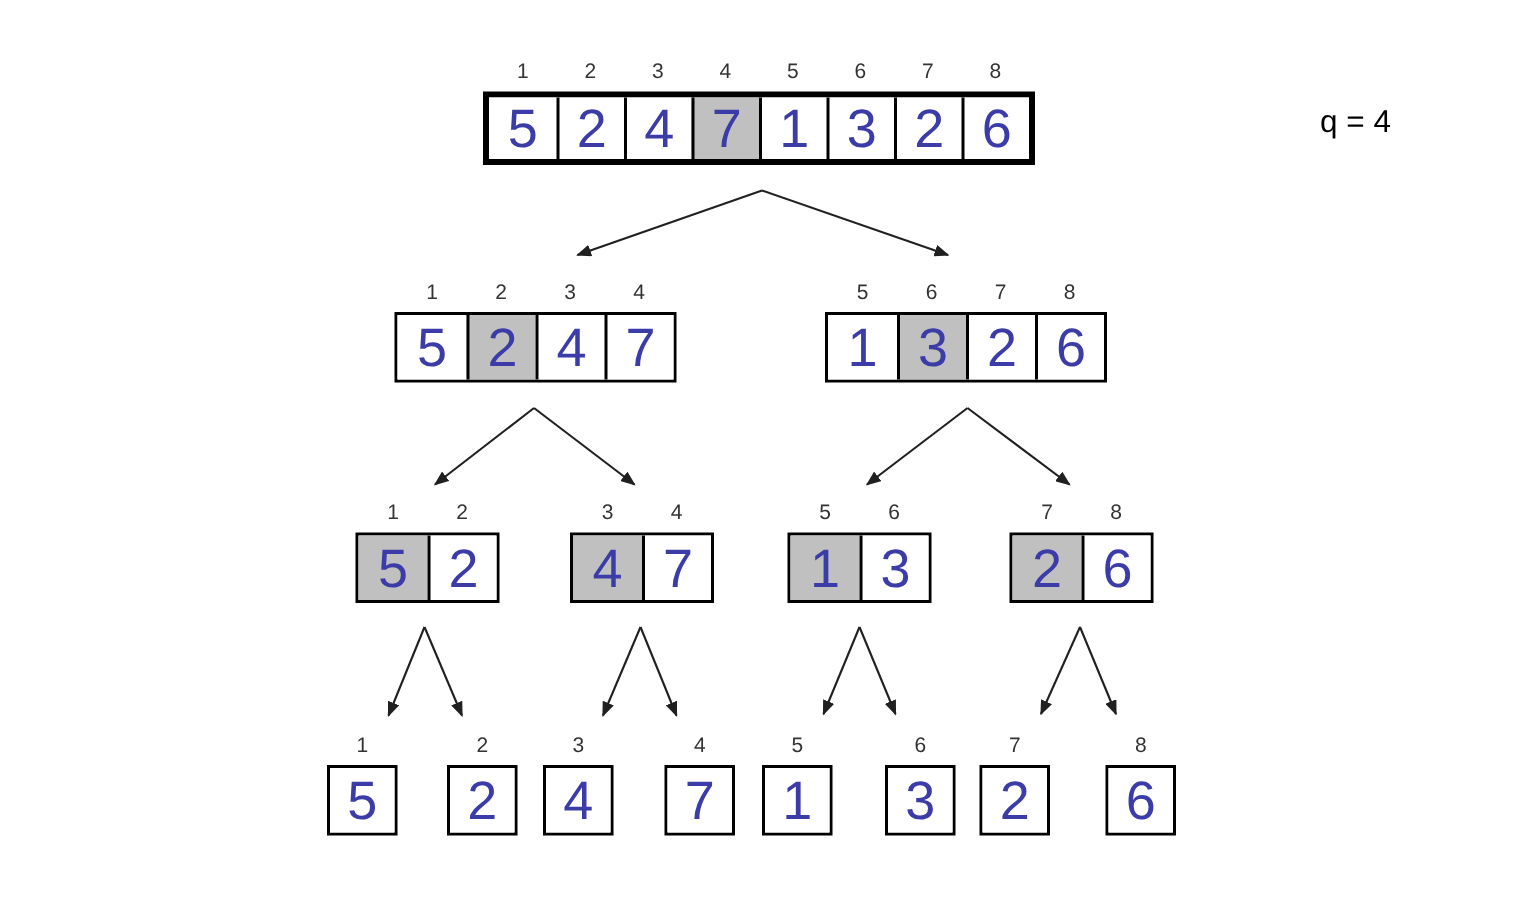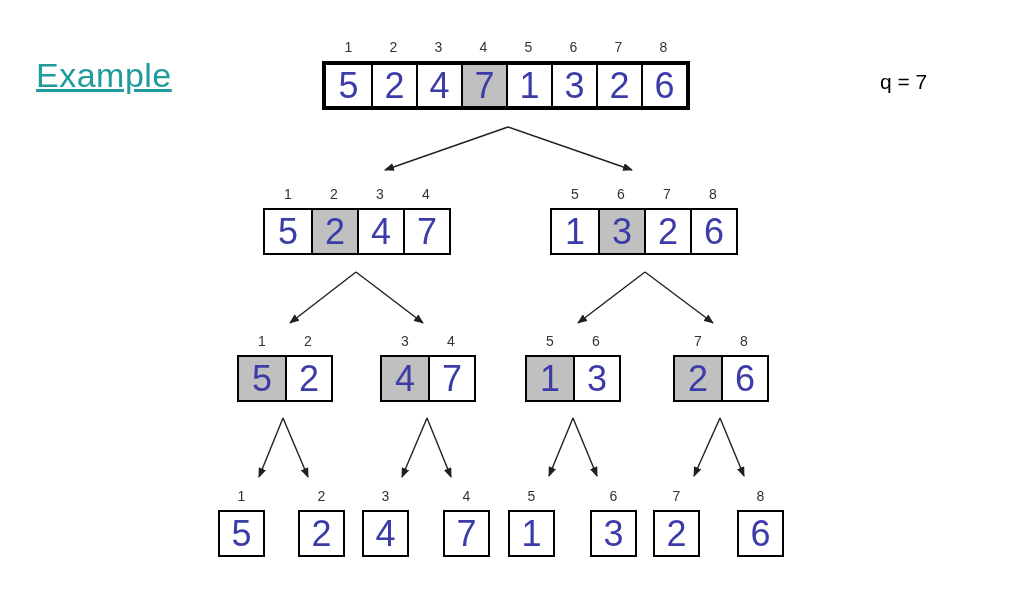--- a/index.html
+++ b/index.html
@@ -33,22 +33,21 @@
   .cell.hl { background:var(--c-hl,#c0c0c0); }
   .idx {
     position:absolute; text-align:center; height:18px; line-height:18px;
     font-size:14px; color:var(--c-index,#333333);
   }
 </style>
 </head>
 <body>
 
 <div class="stage" style="--c-title: #1f9b9b; --c-value: #3c3ca8; --c-index: #333333; --c-hl: #c0c0c0; --c-border: #000000;">
-  <h1 class="title">Example</h1>
-  <div class="q-label">q = 7</div>
+  <div class="q-label">q = 4</div>
 
   <svg id="arrow-layer" width="1024" height="610" viewBox="0 0 1024 610" xmlns="http://www.w3.org/2000/svg">
     <defs>
       <marker id="ah" markerWidth="10" markerHeight="8" refX="9" refY="4" orient="auto" markerUnits="userSpaceOnUse">
         <path d="M0,0 L10,4 L0,8 z" fill="#202020"></path>
       </marker>
     </defs>
     <g id="arrow-group">
         <line x1="508" y1="127" x2="385" y2="170" stroke="#202020" stroke-width="1.4" marker-end="url(#ah)"></line>
         <line x1="508" y1="127" x2="632" y2="170" stroke="#202020" stroke-width="1.4" marker-end="url(#ah)"></line>

